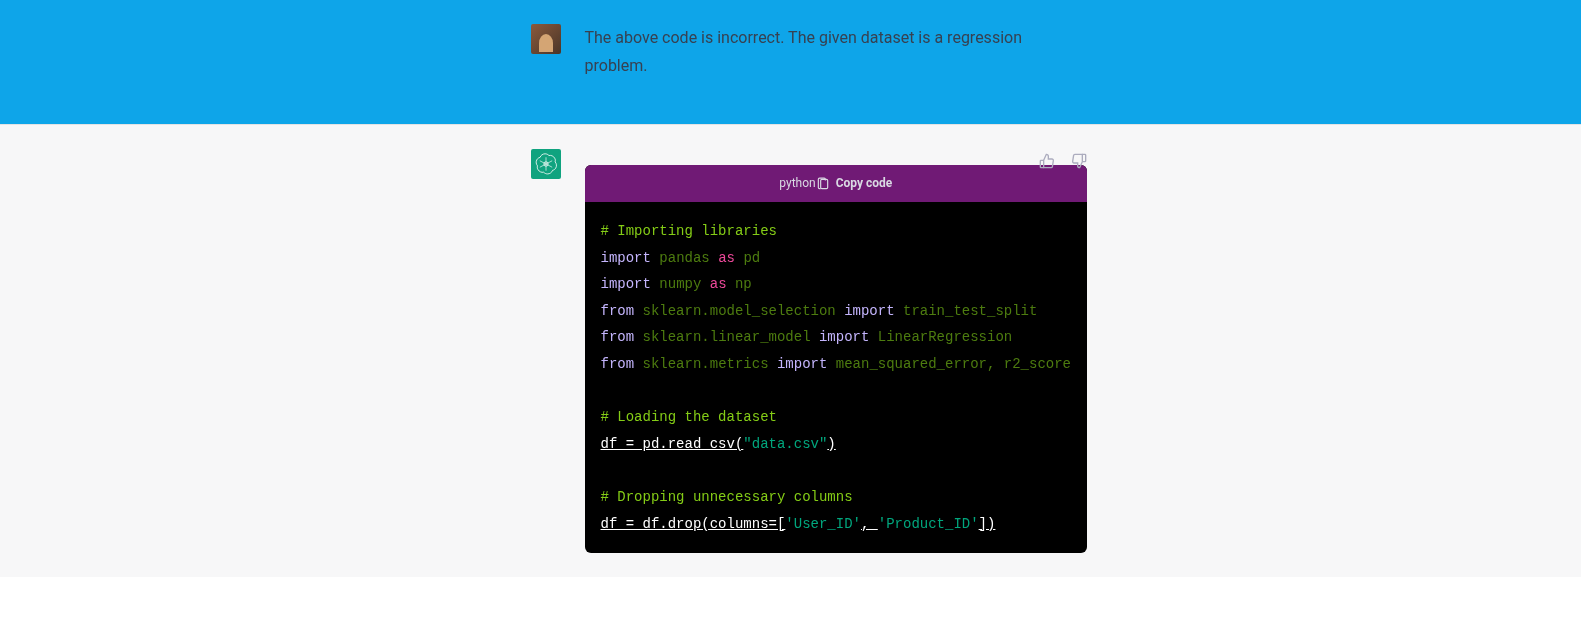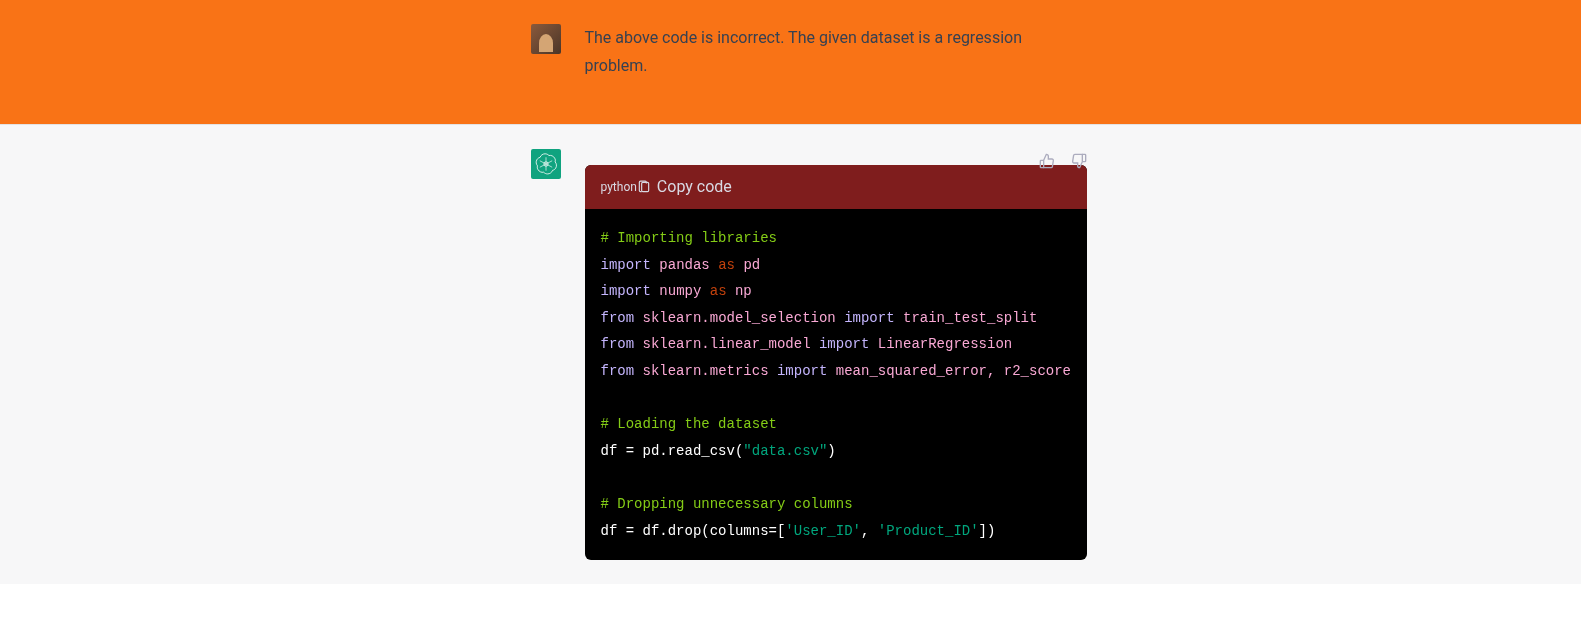--- a/index.html
+++ b/index.html
@@ -12,21 +12,21 @@
       background: #ffffff;
       color: #353740;
       width: 1581px;
     }
     .message-block {
       display: flex;
       padding: 24px 0;
       border-top: 1px solid rgba(0,0,0,0.08);
     }
     .message-block.user {
-      background: #f97316;
+      background: #0ea5e9;
       border-top: none;
     }
     .message-block.assistant {
       background: #f7f7f8;
     }
     .message-inner {
       display: flex;
       max-width: 1200px;
       margin: 0 auto;
       width: 100%;
@@ -97,61 +97,62 @@
       fill: none;
       stroke-width: 2;
     }
     .code-block {
       background: #000000;
       border-radius: 6px;
       overflow: hidden;
       margin-top: 16px;
     }
     .code-header {
-      background: #7f1d1d;
+      background: #701a75;
       padding: 8px 16px;
       display: flex;
-      justify-content: flex-start;
+      justify-content: center;
       align-items: center;
       color: #d9d9e3;
       font-size: 12px;
     }
     .code-lang {
       font-family: inherit;
     }
     .copy-btn {
       display: flex;
       align-items: center;
       gap: 6px;
       cursor: pointer;
       color: #d9d9e3;
-      font-size: 16px;
+      font-size: 12px;
+      font-weight: bold;
     }
     .copy-btn svg {
       width: 14px;
       height: 16px;
       stroke: #d9d9e3;
       fill: none;
       stroke-width: 2;
     }
     .code-body {
       padding: 16px;
       font-family: "SFMono-Regular", Consolas, "Liberation Mono", Menlo, monospace;
       font-size: 14px;
       line-height: 1.9;
       color: #ffffff;
       overflow-x: auto;
       white-space: pre;
     }
     .tok-comment { color: #84cc16; }
     .tok-keyword { color: #c4b5fd; }
-    .tok-module  { color: #f9a8d4; }
-    .tok-as      { color: #c2410c; }
+    .tok-module  { color: #4d7c0f; }
+    .tok-as      { color: #ec4899; }
     .tok-string  { color: #00a67d; }
-    .tok-ident   { color: #ffffff; }
+    .tok-ident   { color: #ffffff; text-decoration: underline; }
   </style>
 </head>
 <body>
 
 <div class="message-block user">
   <div class="message-inner">
     <div class="avatar user-avatar">
       <div class="user-avatar-inner"></div>
     </div>
     <div class="message-content">

